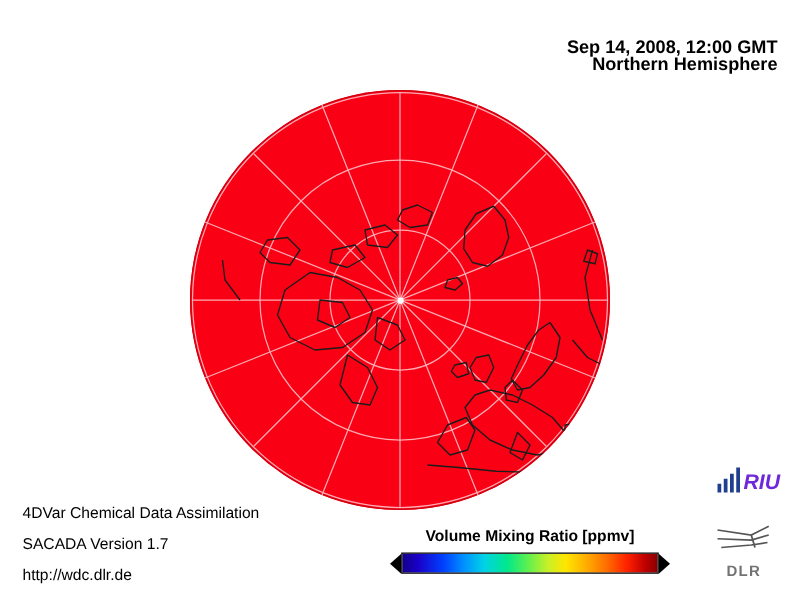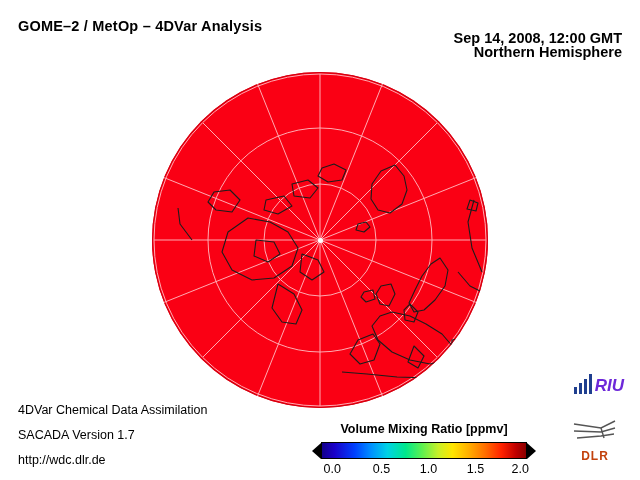--- a/index.html
+++ b/index.html
@@ -188,31 +188,30 @@
   #dlr-logo {
     position: absolute;
     right: 16px;
     top: 418px;
     width: 58px;
     text-align: center;
   }
   #dlr-text {
     font-size: 12px;
     font-weight: bold;
-    color: #c2410c;
+    color: #737373;
     letter-spacing: 1px;
     margin-top: 1px;
   }
 </style>
 </head>
 <body>
 
 <div id="page">
 
-  <div class="hdr-left-1">GOME–2 / MetOp – 4DVar Analysis</div>
 
 
   <div class="hdr-right-1">Sep 14, 2008, 12:00 GMT</div>
   <div class="hdr-right-2">Northern Hemisphere</div>
 
   <div id="globe-wrap">
     <div id="globe">
       <svg id="globe-svg" width="336" height="336" viewBox="0 0 336 336">
 
         <g fill="none" stroke="#ffb4bc" stroke-width="1" opacity="0.95">
@@ -281,27 +280,20 @@
   <div class="foot foot-1">4DVar Chemical Data Assimilation</div>
   <div class="foot foot-2">SACADA Version 1.7</div>
   <div class="foot foot-3">http://wdc.dlr.de</div>
 
   <div id="cbar-block">
     <div id="cbar-title">Volume Mixing Ratio [ppmv]</div>
     <div id="cbar-row">
       <span class="cbar-arrow left"></span>
       <div id="cbar"></div>
       <span class="cbar-arrow right"></span>
-    </div>
-    <div id="cbar-ticks">
-      <span style="left:9%">0.0</span>
-      <span style="left:31%">0.5</span>
-      <span style="left:52%">1.0</span>
-      <span style="left:73%">1.5</span>
-      <span style="left:93%">2.0</span>
     </div>
   </div>
 
   <div id="riu-logo">
     <div id="riu-bars">
       <i></i>
         <i></i>
         <i></i>
         <i></i>
     </div>

